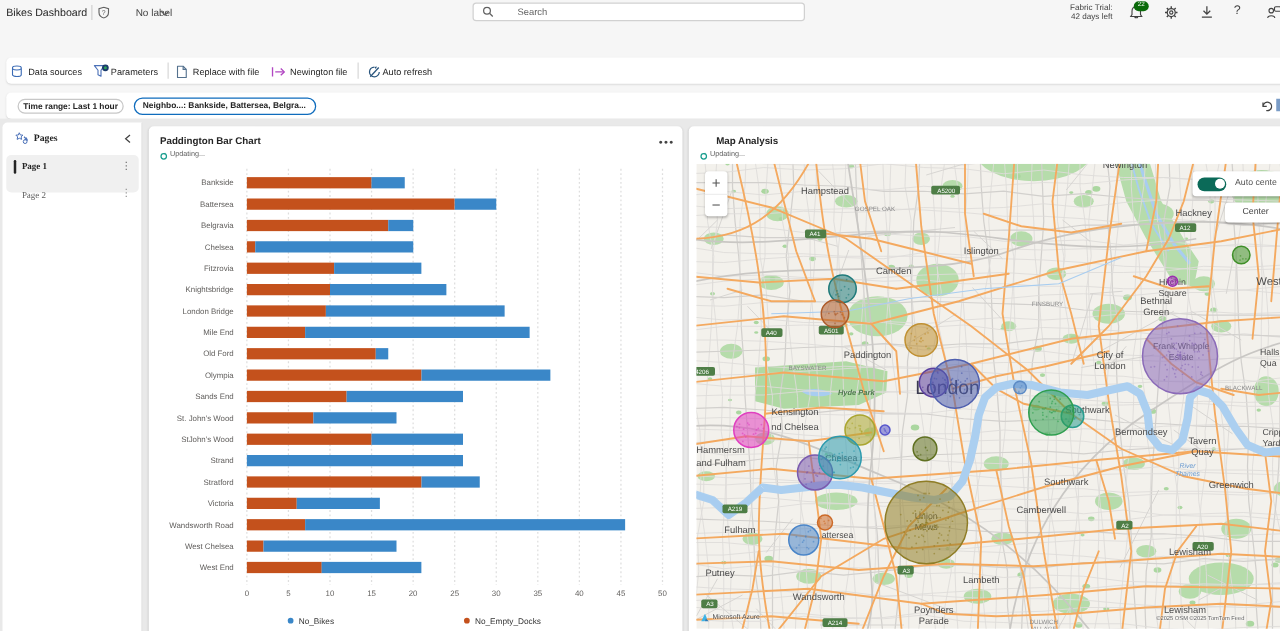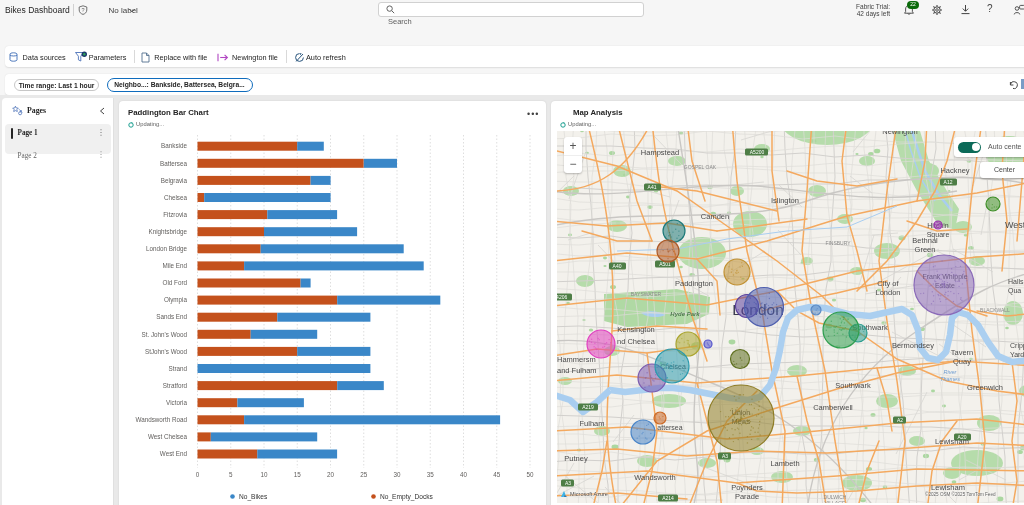--- a/index.html
+++ b/index.html
@@ -22,21 +22,21 @@
   <span class="abs" style="left:91.5px;top:5.5px;font-size:8px;color:#424242;padding-left:17px;">No label</span>
   <svg class="abs" style="left:128px;top:8px" width="8" height="5" viewBox="0 0 8 5">
         <path d="M1 1 L4 4 L7 1" stroke="#616161" stroke-width="1" fill="none"></path>
       </svg>
 
   <div class="abs" style="left:378px;top:2px;width:266px;height:15px;background:#fff;border:1px solid #d1d1d1;border-radius:3px;"></div>
   <svg class="abs" style="left:386px;top:5px" width="9" height="9" viewBox="0 0 9 9">
         <circle cx="3.6" cy="3.6" r="2.7" fill="none" stroke="#616161" stroke-width="1"></circle>
         <line x1="5.8" y1="5.8" x2="8.2" y2="8.2" stroke="#616161" stroke-width="1"></line>
       </svg>
-  <span class="abs" style="left:388px;top:5px;font-size:7.5px;color:#616161;margin-top:12px;">Search</span>
+  <span class="abs" style="left:414px;top:5px;font-size:7.5px;color:#616161;">Search</span>
 
   <div class="abs" style="left:840px;top:2.5px;width:50px;text-align:right;font-size:6.5px;color:#424242;line-height:7.5px;">Fabric Trial:<br>42 days left</div>
   <svg class="abs" style="left:903px;top:4px" width="12" height="12" viewBox="0 0 12 12">
         <path d="M6 1.4 C3.8 1.4 2.6 3 2.6 5 V7.6 L1.6 9.2 H10.4 L9.4 7.6 V5 C9.4 3 8.2 1.4 6 1.4 Z" fill="none" stroke="#424242" stroke-width="0.9"></path>
         <path d="M4.8 9.6 C5 10.4 7 10.4 7.2 9.6" stroke="#424242" stroke-width="0.9" fill="none"></path>
       </svg>
   <div class="abs" style="left:907px;top:1px;width:12px;height:7.5px;background:#0b6a0b;border-radius:4px;color:#fff;font-size:5px;text-align:center;line-height:7.5px;">22</div>
   <svg class="abs" style="left:931px;top:4px" width="12" height="12" viewBox="0 0 12 12">
         <circle cx="6" cy="6" r="3.2" fill="none" stroke="#424242" stroke-width="1"></circle>
         <circle cx="6" cy="6" r="1.3" fill="none" stroke="#424242" stroke-width="0.9"></circle>

